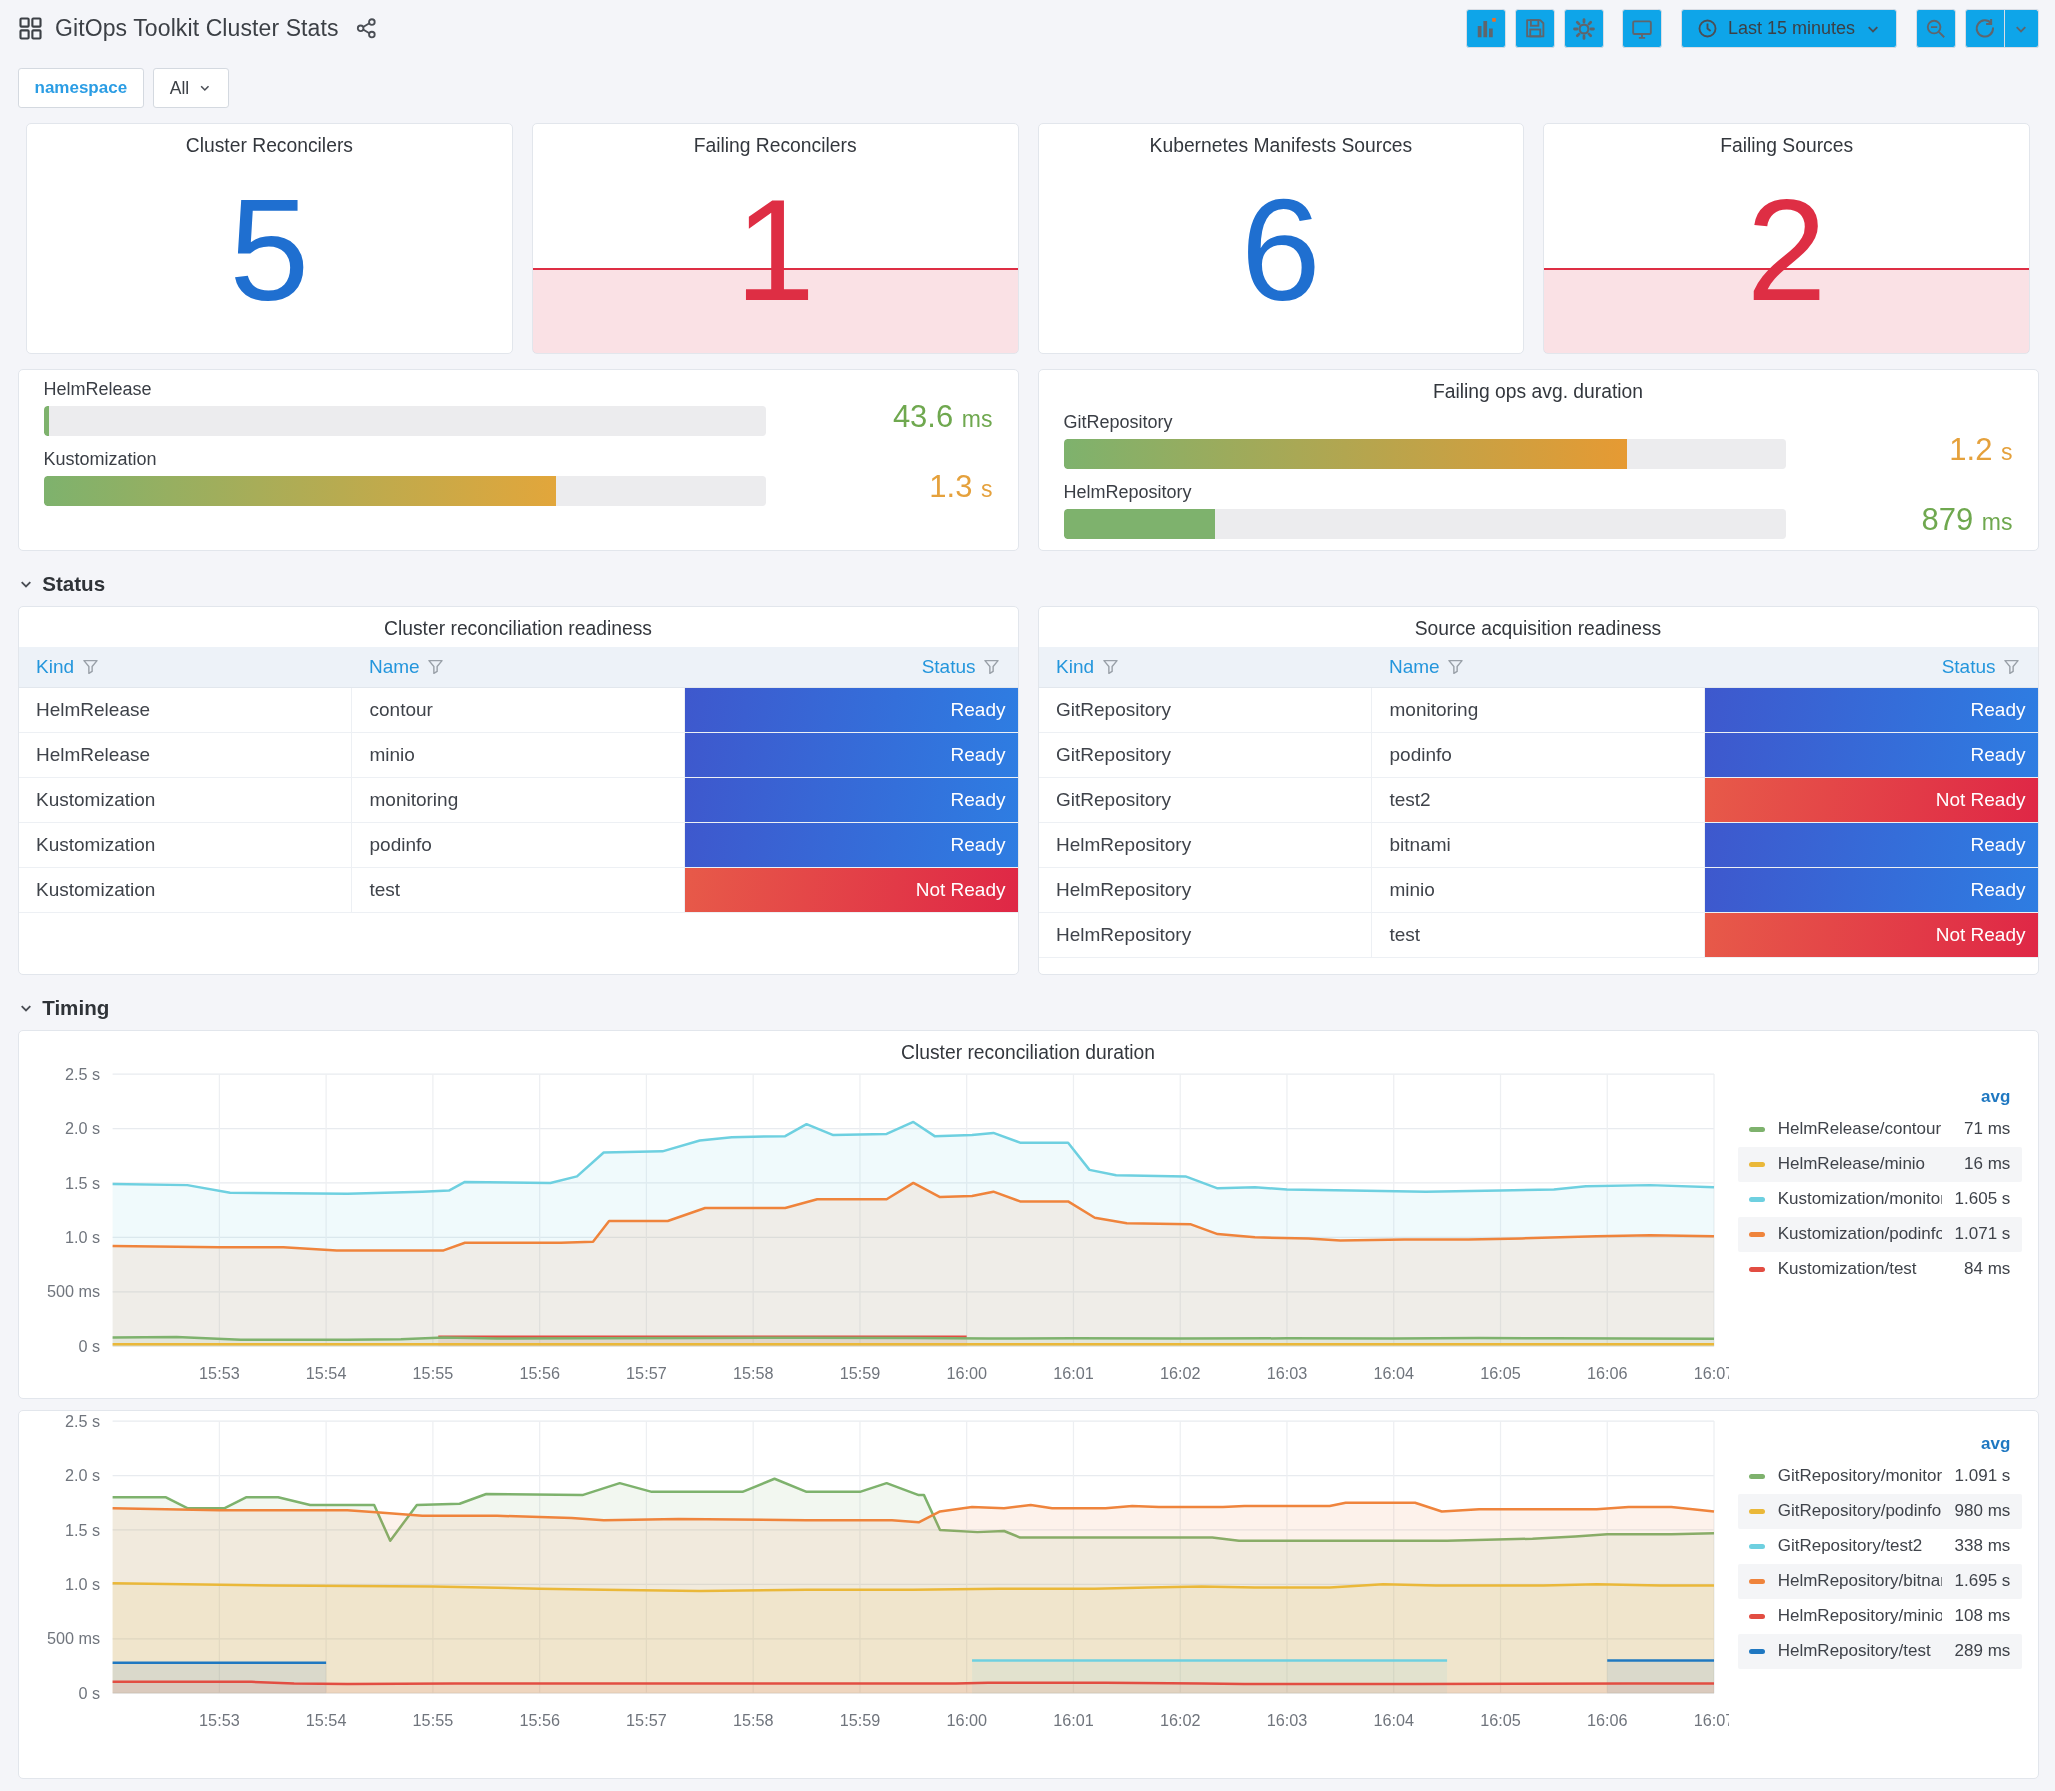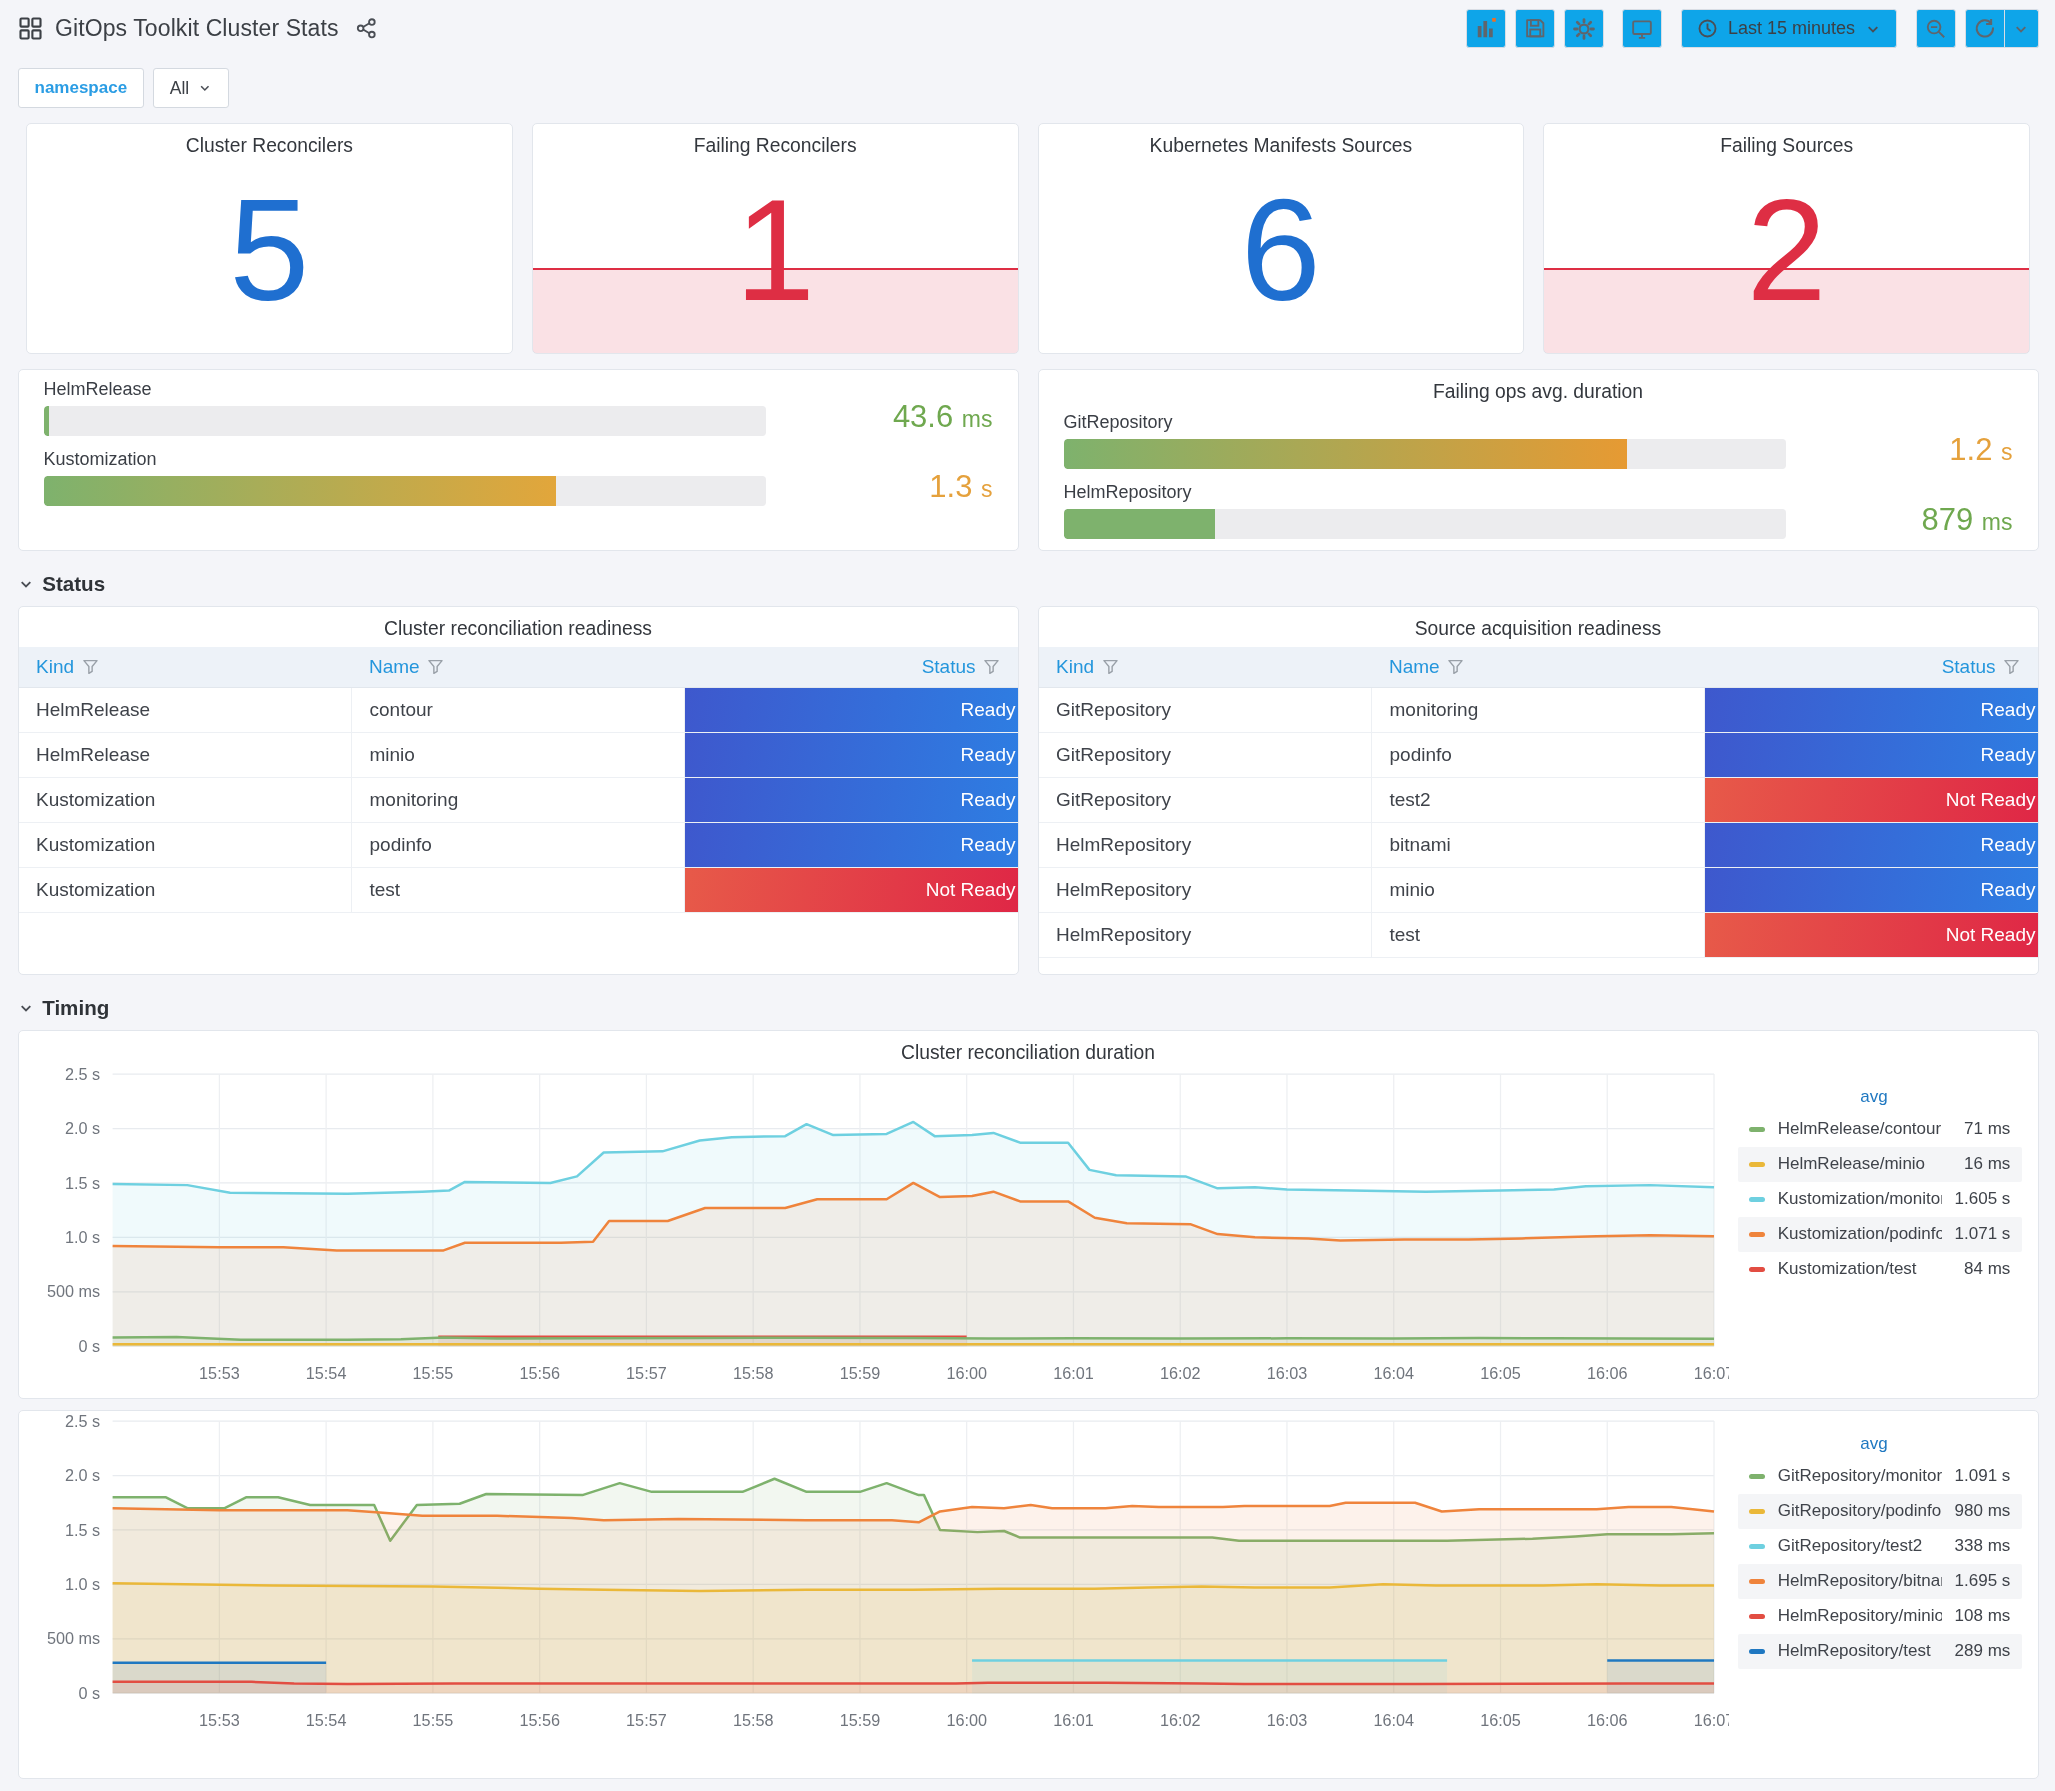--- a/index.html
+++ b/index.html
@@ -54,33 +54,33 @@
   .section-header svg{flex:none}
 
   
   .tables-row{display:grid;grid-template-columns:1fr 1fr;gap:19px;margin:0 17.5px;height:369px}
   table{width:100%;border-collapse:collapse;table-layout:fixed;margin-top:6.2px}
   th{background:#edf2f8;height:41px;font-size:19px;font-weight:400;color:#2496dc;text-align:left;
      padding:0 17.5px;border-bottom:1.2px solid #e2e7ed}
   th.col-status{text-align:right}
   td{height:44px;font-size:19px;color:#3f434a;padding:0 17.5px;border-bottom:1.2px solid #edf0f4;border-right:1.2px solid #edf0f4}
   td.status-cell{padding:0;border-right:none}
-  .status-pill{height:44px;display:flex;align-items:center;justify-content:flex-end;padding-right:2px;
+  .status-pill{height:44px;display:flex;align-items:center;justify-content:flex-end;padding-right:12px;
        color:#fff;font-size:19px}
   .status-pill.ready{background:linear-gradient(100deg,#3e58cd 0%,#2e7de2 100%)}
   .status-pill.notready{background:linear-gradient(100deg,#e75a49 0%,#df2746 100%)}
   .funnel{margin-left:7.5px;vertical-align:-2.5px}
 
   
   .chart-panel{margin:0 17.5px 11.2px;height:369px}
   .chart-flex{display:flex;align-items:flex-start}
   .plot{flex:1;min-width:0}
   .plot svg{display:block}
   .legend{width:300px;padding:22.5px 16px 0 0;font-size:17px;color:#3f434a}
-  .legend-head{text-align:center;color:#1f78c1;font-weight:400;padding:0 11.2px 5px 0}
+  .legend-head{text-align:right;color:#1f78c1;font-weight:700;padding:0 11.2px 5px 0}
   .legend-row{display:grid;grid-template-columns:29px 1fr auto;align-items:center;height:35px;padding:0 11.2px;border-radius:1.9px}
   .legend-row.alt{background:#f4f5f7}
   .swatch{width:16px;height:4.4px;border-radius:2.5px;display:inline-block}
   .legend-name{white-space:nowrap;overflow:hidden}
   .legend-val{padding-left:12.5px;white-space:nowrap}
 </style>
 </head>
 <body>
 
 <div class="app-header">

